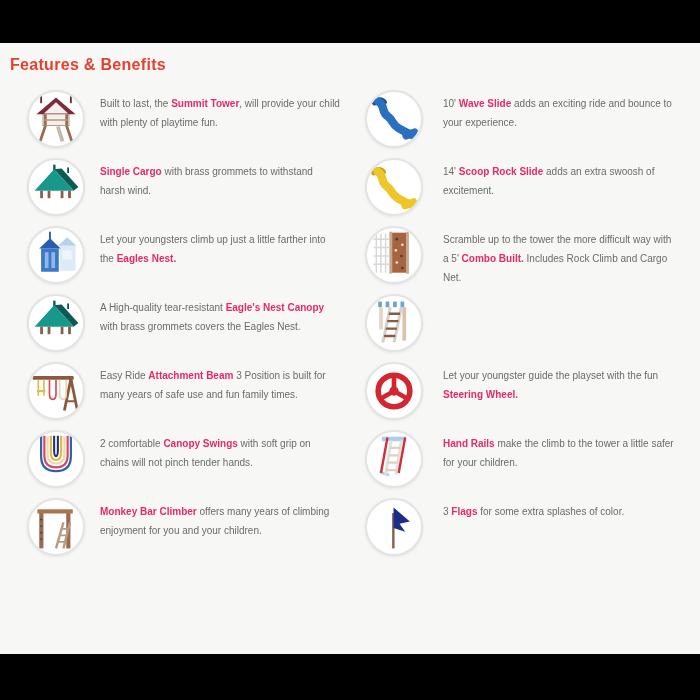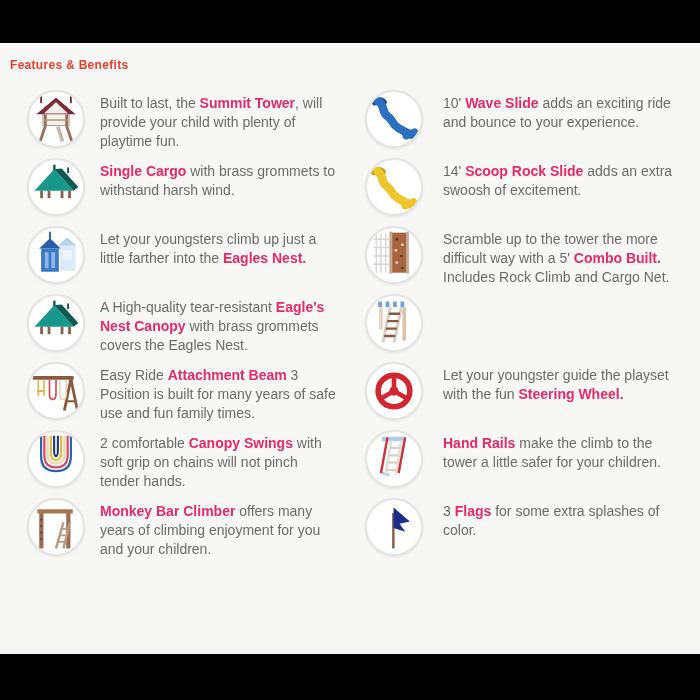--- a/index.html
+++ b/index.html
@@ -14,21 +14,21 @@
   .letterbox.top { top: 0; height: 43px; }
   .letterbox.bottom { top: 654px; height: 46px; }
   .content {
     position: absolute; top: 43px; left: 0;
     width: 700px; height: 611px;
     background: var(--page-bg, #f7f7f6);
   }
   h1.page-title {
     position: absolute; left: 10px; top: 12px;
     margin: 0;
-    font-size: 12px; line-height: 20px; font-weight: bold;
+    font-size: 16px; line-height: 20px; font-weight: bold;
     letter-spacing: 0.3px;
     color: var(--heading, #e8402f);
   }
   .cols { position: absolute; top: 47px; left: 0; width: 700px; display: flex; }
   .col { width: 350px; }
   .item { display: flex; align-items: flex-start; height: 68px; }
   .col.left  .item { padding-left: 27px; }
   .col.right .item { padding-left: 15px; }
   .circle {
     box-sizing: border-box;
@@ -36,21 +36,21 @@
     border-radius: 50%;
     background: var(--circle-bg, #fff);
     border: 2px solid var(--circle-border, #e4e4e4);
     box-shadow: 0 1px 3px rgba(0,0,0,0.08);
     overflow: hidden;
     display: flex; align-items: center; justify-content: center;
   }
   .circle svg { width: 54px; height: 54px; display: block; }
   .txt {
     margin: 0; padding-top: 4px;
-    font-size: 14px; line-height: 19px;
+    font-size: 10px; line-height: 19px;
     color: var(--body-text, #6b6b6b);
   }
   .col.left  .txt { margin-left: 15px; width: 240px; }
   .col.right .txt { margin-left: 20px; width: 236px; }
   .txt .hl { color: var(--highlight, #e72a66); font-weight: bold; }
 </style>
 </head>
 <body>
 
 <div class="letterbox top"></div>

